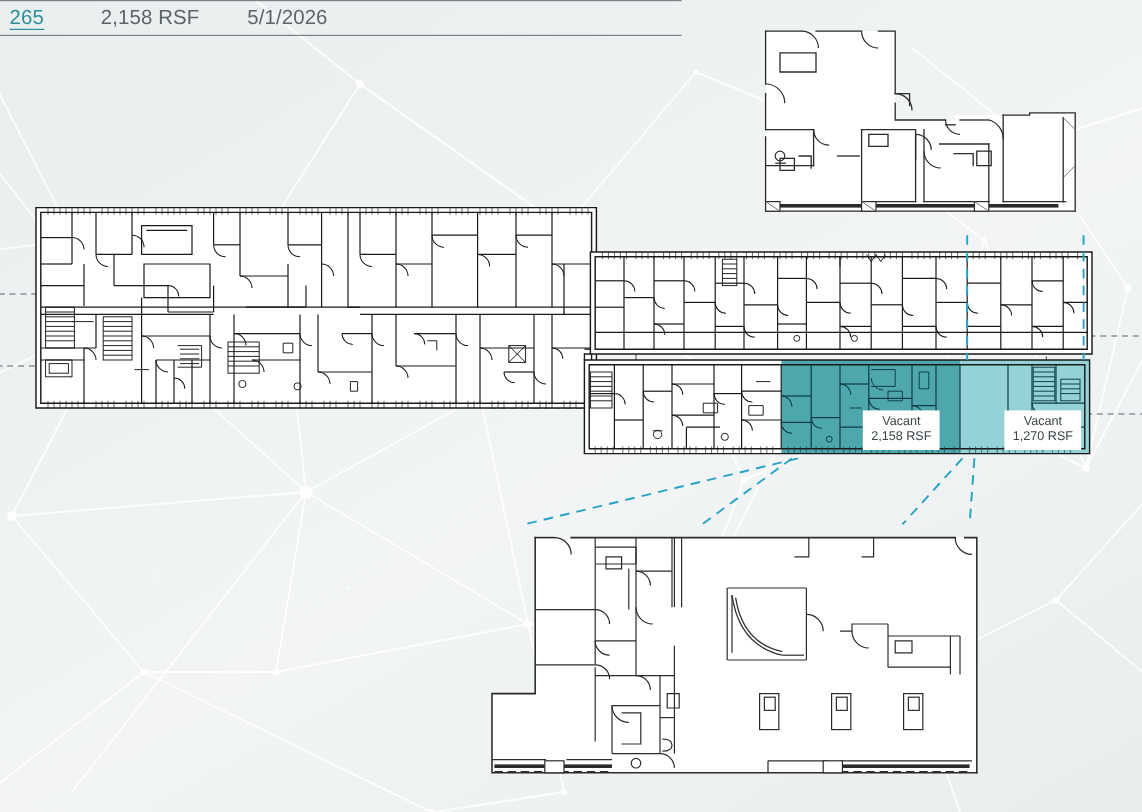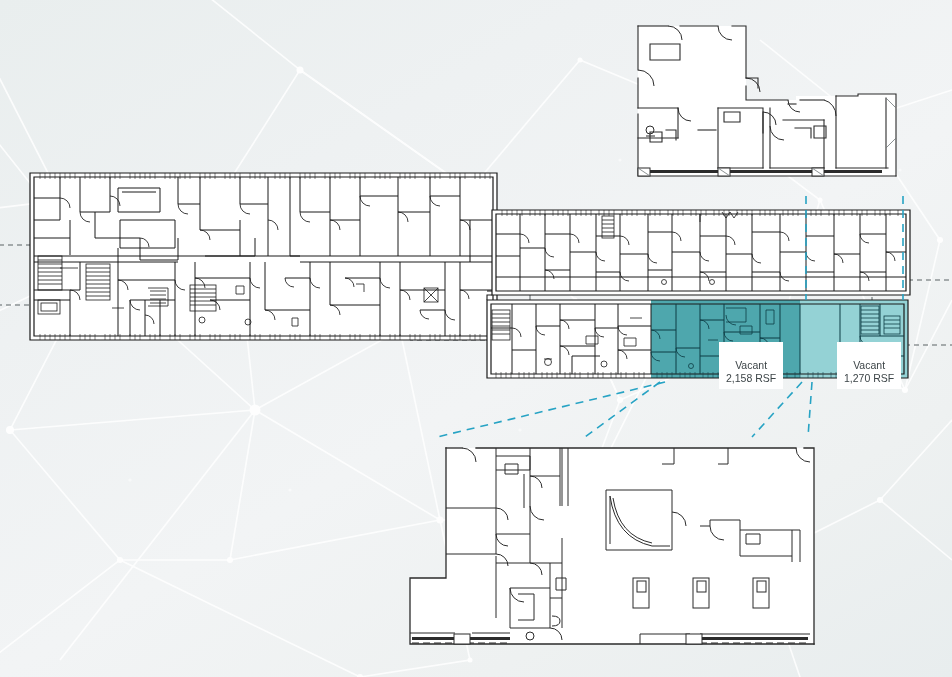--- a/index.html
+++ b/index.html
@@ -76,21 +76,21 @@
     position: absolute;
     overflow: visible;
   }
   .vacant-label {
     position: absolute;
     background: #ffffff;
     color: #3d4548;
     font-size: 10.5px;
     line-height: 13px;
     text-align: center;
-    padding: 17px 7px 4px 7px;
+    padding: 3px 7px 4px 7px;
     z-index: 6;
     white-space: nowrap;
   }
   .vacant-label .vl-line2 {
     display: block;
   }
 </style>
 </head>
 <body>
 
@@ -167,20 +167,28 @@
       <circle cx="60" cy="180" r="1.6"></circle>
         <circle cx="290" cy="490" r="1.6"></circle>
       <circle cx="760" cy="620" r="1.6"></circle>
         <circle cx="900" cy="170" r="1.6"></circle>
     </g>
   </svg>
 
   <div id="avail-table">
     <table>
       <tbody>
+        <tr>
+          <td class="col-suite">
+            <span class="suite-link">265</span>
+          </td>
+          <td class="col-size">2,158 RSF</td>
+          <td class="col-date">5/1/2026</td>
+          <td></td>
+        </tr>
       </tbody>
     </table>
   </div>
 
   <svg class="plan-svg" style="left:628px; top:8px; width:290px; height:190px;" viewBox="0 0 290 190" xmlns="http://www.w3.org/2000/svg">
     <g fill="#ffffff" stroke="none">
       <path d="M10 18 L118 18 L118 92 L168 92 L168 88 L230 88 L230 86 L268 86 L268 168 L10 168 Z"></path>
     </g>
     <g stroke="#2b2b2b" stroke-width="1.1" fill="none" stroke-linecap="square">
 

